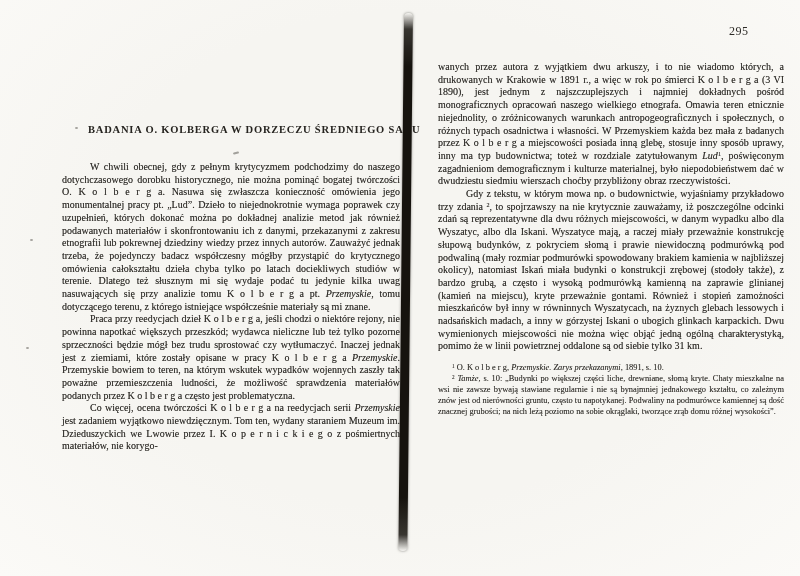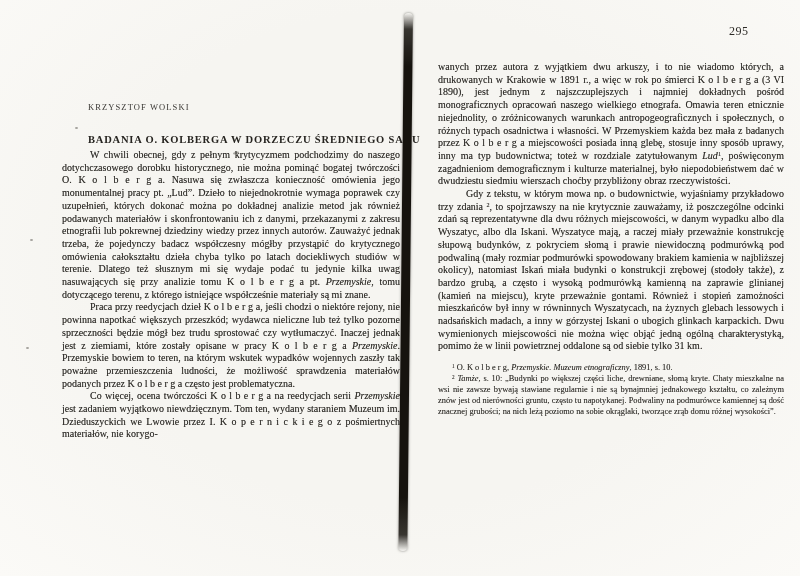--- a/index.html
+++ b/index.html
@@ -27,21 +27,21 @@
   }
   .title {
     margin: 22px 0 0 26px;
     font-size: 10.5px;
     font-weight: bold;
     letter-spacing: 0.8px;
     white-space: nowrap;
     color: #262420;
   }
   .body {
-    margin-top: 4px;
+    margin-top: 26px;
     font-size: 10px;
     line-height: 12.7px;
     text-align: justify;
     text-shadow: 0 0 0.5px rgba(47,45,41,0.55);
   }
   .body p { margin: 0; }
   p.indent { text-indent: 28px; }
   em { }
   sup {
     font-size: 0.62em;
@@ -99,39 +99,38 @@
   .speck-2 { left: 30px;  top: 239px; width: 3px; height: 2px; }
   .speck-3 { left: 26px;  top: 347px; width: 3px; height: 2px; }
   .speck-4 { left: 75px;  top: 127px; width: 3px; height: 2px; }
 </style>
 </head>
 <body>
 
 <div id="screen">
 
   <div class="page page-left">
-    <div class="author">KRZYSZTOF WOLSKI</div>
     <h1 class="title">BADANIA O. KOLBERGA W DORZECZU ŚREDNIEGO SANU</h1>
     <div class="body">
         <p class="indent"><span>W chwili obecnej, gdy z pełnym krytycyzmem podchodzimy do naszego dotychczasowego dorobku historycznego, nie można pominąć bogatej twórczości O. K o l b e r g a. Nasuwa się zwłaszcza konieczność omówienia jego monumentalnej pracy pt. „Lud”. Dzieło to niejednokrotnie wymaga poprawek czy uzupełnień, których dokonać można po dokładnej analizie metod jak również podawanych materiałów i skonfrontowaniu ich z danymi, przekazanymi z zakresu etnografii lub pokrewnej dziedziny wiedzy przez innych autorów. Zauważyć jednak trzeba, że pojedynczy badacz współczesny mógłby przystąpić do krytycznego omówienia całokształtu dzieła chyba tylko po latach dociekliwych studiów w terenie. Dlatego też słusznym mi się wydaje podać tu jedynie kilka uwag nasuwających się przy analizie tomu K o l b e r g a pt. </span><em>Przemyskie</em><span>, tomu dotyczącego terenu, z którego istniejące współcześnie materiały są mi znane.</span></p>
         <p class="indent"><span>Praca przy reedycjach dzieł K o l b e r g a, jeśli chodzi o niektóre rejony, nie powinna napotkać większych przeszkód; wydawca nieliczne lub też tylko pozorne sprzeczności będzie mógł bez trudu sprostować czy wytłumaczyć. Inaczej jednak jest z ziemiami, które zostały opisane w pracy K o l b e r g a </span><em>Przemyskie</em><span>. Przemyskie bowiem to teren, na którym wskutek wypadków wojennych zaszły tak poważne przemieszczenia ludności, że możliwość sprawdzenia materiałów podanych przez K o l b e r g a często jest problematyczna.</span></p>
         <p class="indent"><span>Co więcej, ocena twórczości K o l b e r g a na reedycjach serii </span><em>Przemyskie</em><span> jest zadaniem wyjątkowo niewdzięcznym. Tom ten, wydany staraniem Muzeum im. Dzieduszyckich we Lwowie przez I. K o p e r n i c k i e g o z pośmiertnych materiałów, nie korygo-</span></p>
       </div>
   </div>
 
   <div class="spine"></div>
 
   <div class="page page-right">
     <div class="page-number">295</div>
     <div class="body">
         <p><span>wanych przez autora z wyjątkiem dwu arkuszy, i to nie wiadomo których, a drukowanych w Krakowie w 1891 r., a więc w rok po śmierci K o l b e r g a (3 VI 1890), jest jednym z najszczuplejszych i najmniej dokładnych pośród monograficznych opracowań naszego wielkiego etnografa. Omawia teren etnicznie niejednolity, o zróżnicowanych warunkach antropogeograficznych i społecznych, o różnych typach osadnictwa i własności. W Przemyskiem każda bez mała z badanych przez K o l b e r g a miejscowości posiada inną glebę, stosuje inny sposób uprawy, inny ma typ budownictwa; toteż w rozdziale zatytułowanym </span><em>Lud</em><sup>1</sup><span>, poświęconym zagadnieniom demograficznym i kulturze materialnej, było niepodobieństwem dać w dwudziestu siedmiu wierszach choćby przybliżony obraz rzeczywistości.</span></p>
         <p class="indent"><span>Gdy z tekstu, w którym mowa np. o budownictwie, wyjaśniamy przykładowo trzy zdania </span><sup>2</sup><span>, to spojrzawszy na nie krytycznie zauważamy, iż poszczególne odcinki zdań są reprezentatywne dla dwu różnych miejscowości, w danym wypadku albo dla Wyszatyc, albo dla Iskani. Wyszatyce mają, a raczej miały przeważnie konstrukcję słupową budynków, z pokryciem słomą i prawie niewidoczną podmurówką pod podwaliną (mały rozmiar podmurówki spowodowany brakiem kamienia w najbliższej okolicy), natomiast Iskań miała budynki o konstrukcji zrębowej (stodoły także), z bardzo grubą, a często i wysoką podmurówką kamienną na zaprawie glinianej (kamień na miejscu), kryte przeważnie gontami. Również i stopień zamożności mieszkańców był inny w równinnych Wyszatycach, na żyznych glebach lessowych i nadsańskich madach, a inny w górzystej Iskani o ubogich glinkach karpackich. Dwu wymienionych miejscowości nie można więc objąć jedną ogólną charakterystyką, pomimo że w linii powietrznej oddalone są od siebie tylko 31 km.</span></p>
       </div>
     <div class="footnotes">
-        <p class="indent"><sup>1</sup><span> O. K o l b e r g, </span><em>Przemyskie. Muzeum etnograficzny</em><span>, 1891, s. 10.</span></p>
+        <p class="indent"><sup>1</sup><span> O. K o l b e r g, </span><em>Przemyskie. Zarys przekazanymi</em><span>, 1891, s. 10.</span></p>
         <p class="indent"><sup>2</sup><span> </span><em>Tamże</em><span>, s. 10: „Budynki po większej części liche, drewniane, słomą kryte. Chaty mieszkalne na wsi nie zawsze bywają stawiane regularnie i nie są bynajmniej jednakowego kształtu, co zależnym znów jest od nierówności gruntu, często tu napotykanej. Podwaliny na podmurówce kamiennej są dość znacznej grubości; na nich leżą poziomo na sobie okrąglaki, tworzące zrąb domu różnej wysokości”.</span></p>
       </div>
   </div>
 
   <div class="speck speck-1"></div>
   <div class="speck speck-2"></div>
   <div class="speck speck-3"></div>
   <div class="speck speck-4"></div>
 
 </div>

